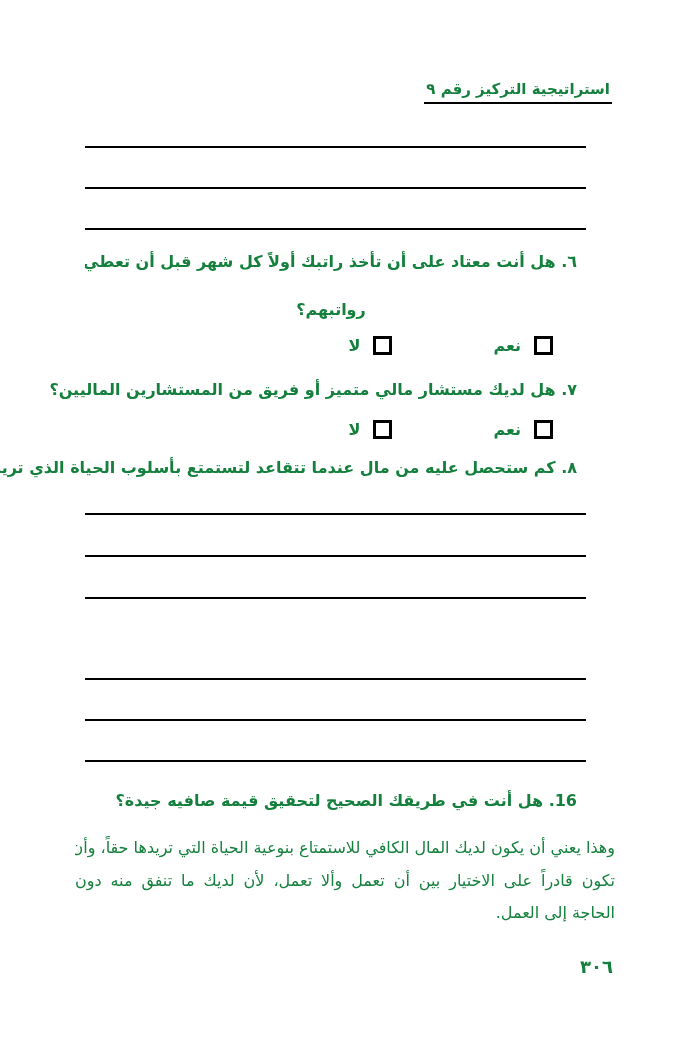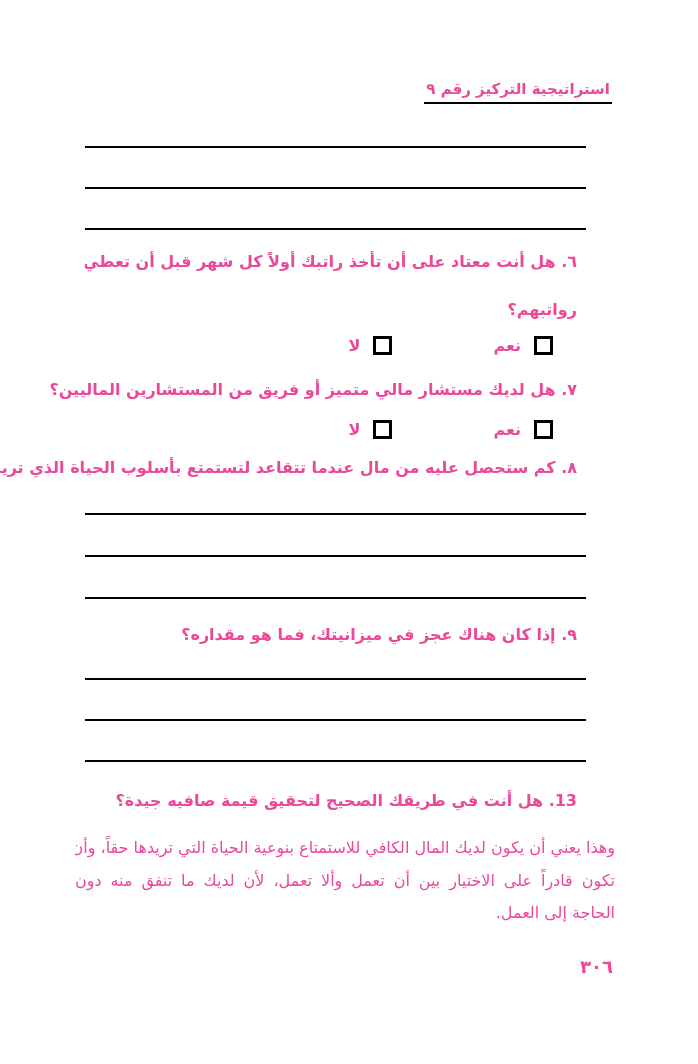--- a/index.html
+++ b/index.html
@@ -1,21 +1,21 @@
 <!DOCTYPE html>
 <html><head>
 <meta charset="utf-8">
 <style>
   html,body{margin:0;padding:0;background:#e8e8e8;}
   .page{
     position:relative;
     width:698px;height:1064px;
     margin:0 auto;
     background:#ffffff;
-    color:#ec4899;
+    color:#15803d;
     font-family:"DejaVu Sans", sans-serif;
     overflow:hidden;
   }
   .running-head{
     position:absolute;top:80px;right:86px;
     direction:rtl;
     font-size:15px;font-weight:bold;
     padding:0 2px 4px 2px;
     border-bottom:2px solid #000;
     white-space:nowrap;
@@ -26,21 +26,21 @@
   }
   .q-line-justify{
     position:absolute;left:85px;width:492px;
     direction:rtl;
     text-align:justify;text-align-last:justify;
     font-size:16px;font-weight:bold;
     line-height:24px;white-space:nowrap;overflow:hidden;
   }
   .q-line-left{
     position:absolute;left:85px;width:492px;
-    direction:rtl;text-align:right;
+    direction:rtl;text-align:center;
     font-size:16px;font-weight:bold;line-height:24px;
   }
   .q-single{
     position:absolute;right:121px;
     direction:rtl;
     font-size:16px;font-weight:bold;line-height:24px;
     white-space:nowrap;
   }
   .checkbox-row{
     position:absolute;right:145px;
@@ -107,27 +107,26 @@
       <span class="cb-label">لا</span>
     </div>
   </div>
 
   <div class="q-single" style="top:456px">٨. كم ستحصل عليه من مال عندما تتقاعد لتستمتع بأسلوب الحياة الذي تريده؟</div>
 
   <div class="answer-line" style="top:513px"></div>
   <div class="answer-line" style="top:555px"></div>
   <div class="answer-line" style="top:597px"></div>
 
-  <div class="q-single" style="top:623px">٩. إذا كان هناك عجز في ميزانيتك، فما هو مقداره؟</div>
 
   <div class="answer-line" style="top:678px"></div>
   <div class="answer-line" style="top:719px"></div>
   <div class="answer-line" style="top:760px"></div>
 
-  <div class="q-single" style="top:789px">13. هل أنت في طريقك الصحيح لتحقيق قيمة صافيه جيدة؟</div>
+  <div class="q-single" style="top:789px">16. هل أنت في طريقك الصحيح لتحقيق قيمة صافيه جيدة؟</div>
 
   <div class="para-line-justify" style="top:869px">تكون قادراً على الاختيار بين أن تعمل وألا تعمل، لأن لديك ما تنفق منه دون</div>
   <div class="para-line-justify" style="top:836px">وهذا يعني أن يكون لديك المال الكافي للاستمتاع بنوعية الحياة التي تريدها حقاً، وأن</div>
   <div class="para-line-left" style="top:901px">الحاجة إلى العمل.</div>
 
   <div class="page-number">٣٠٦</div>
 
 </div>
 
 </body></html>

